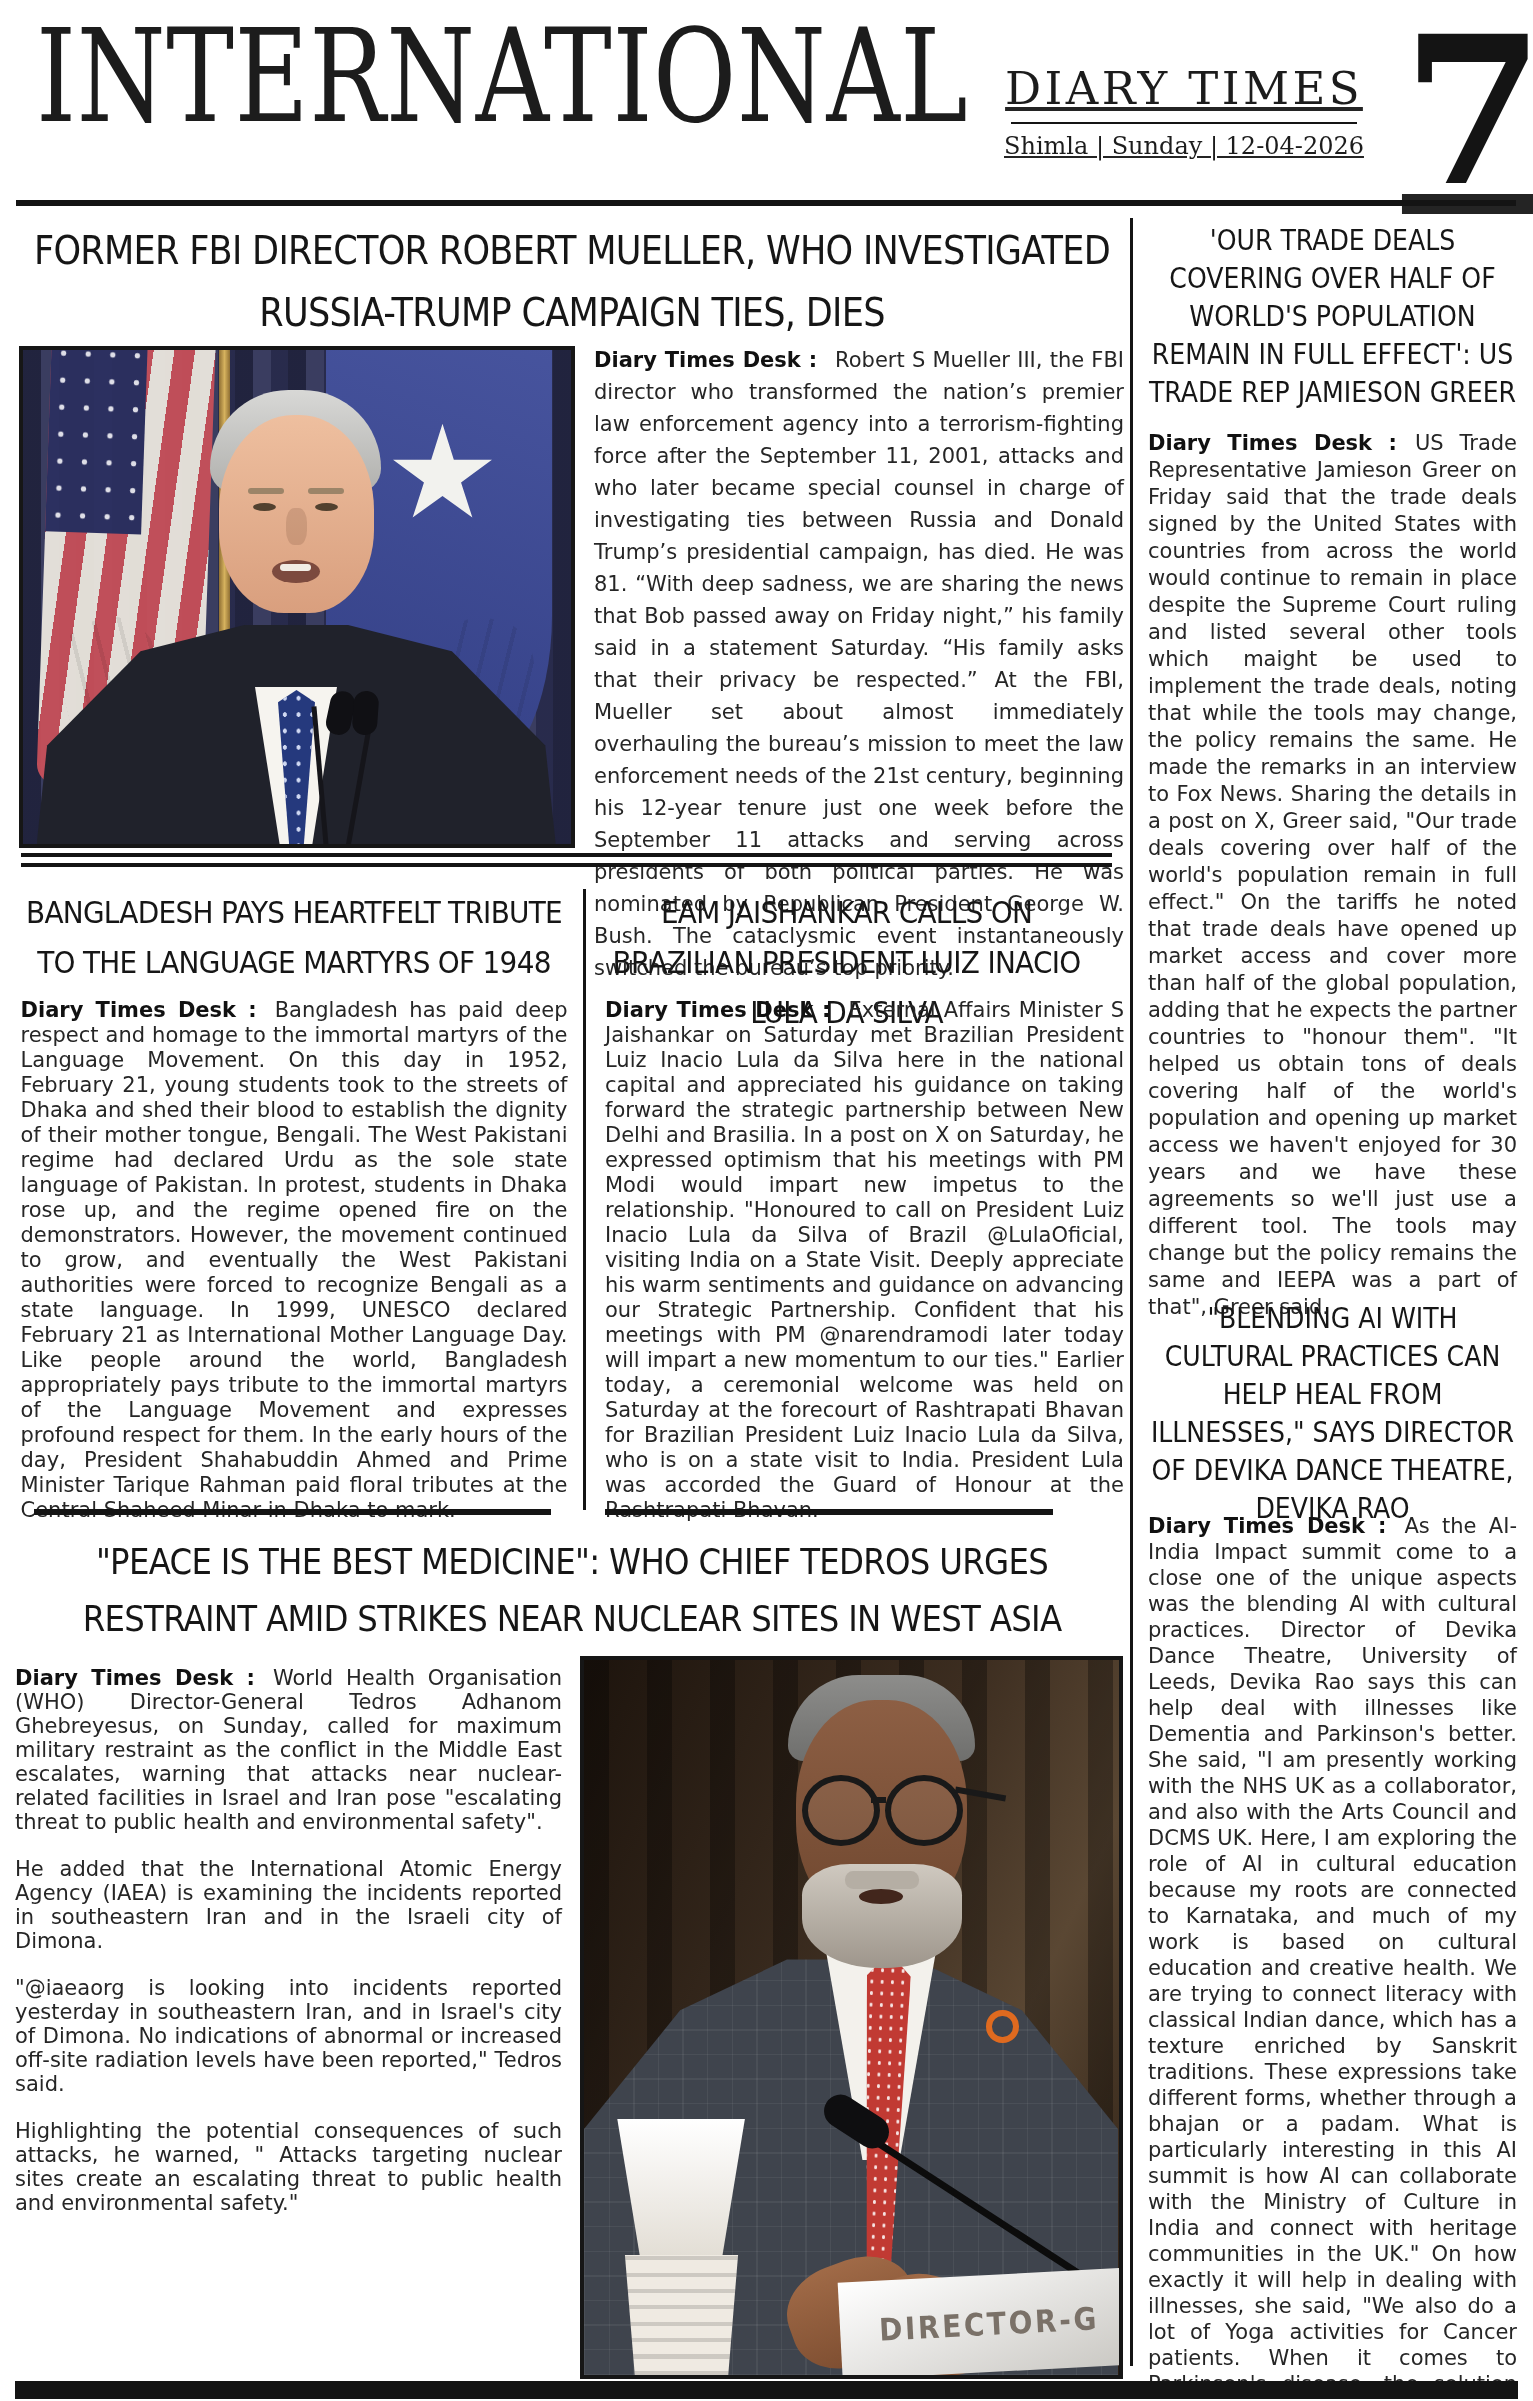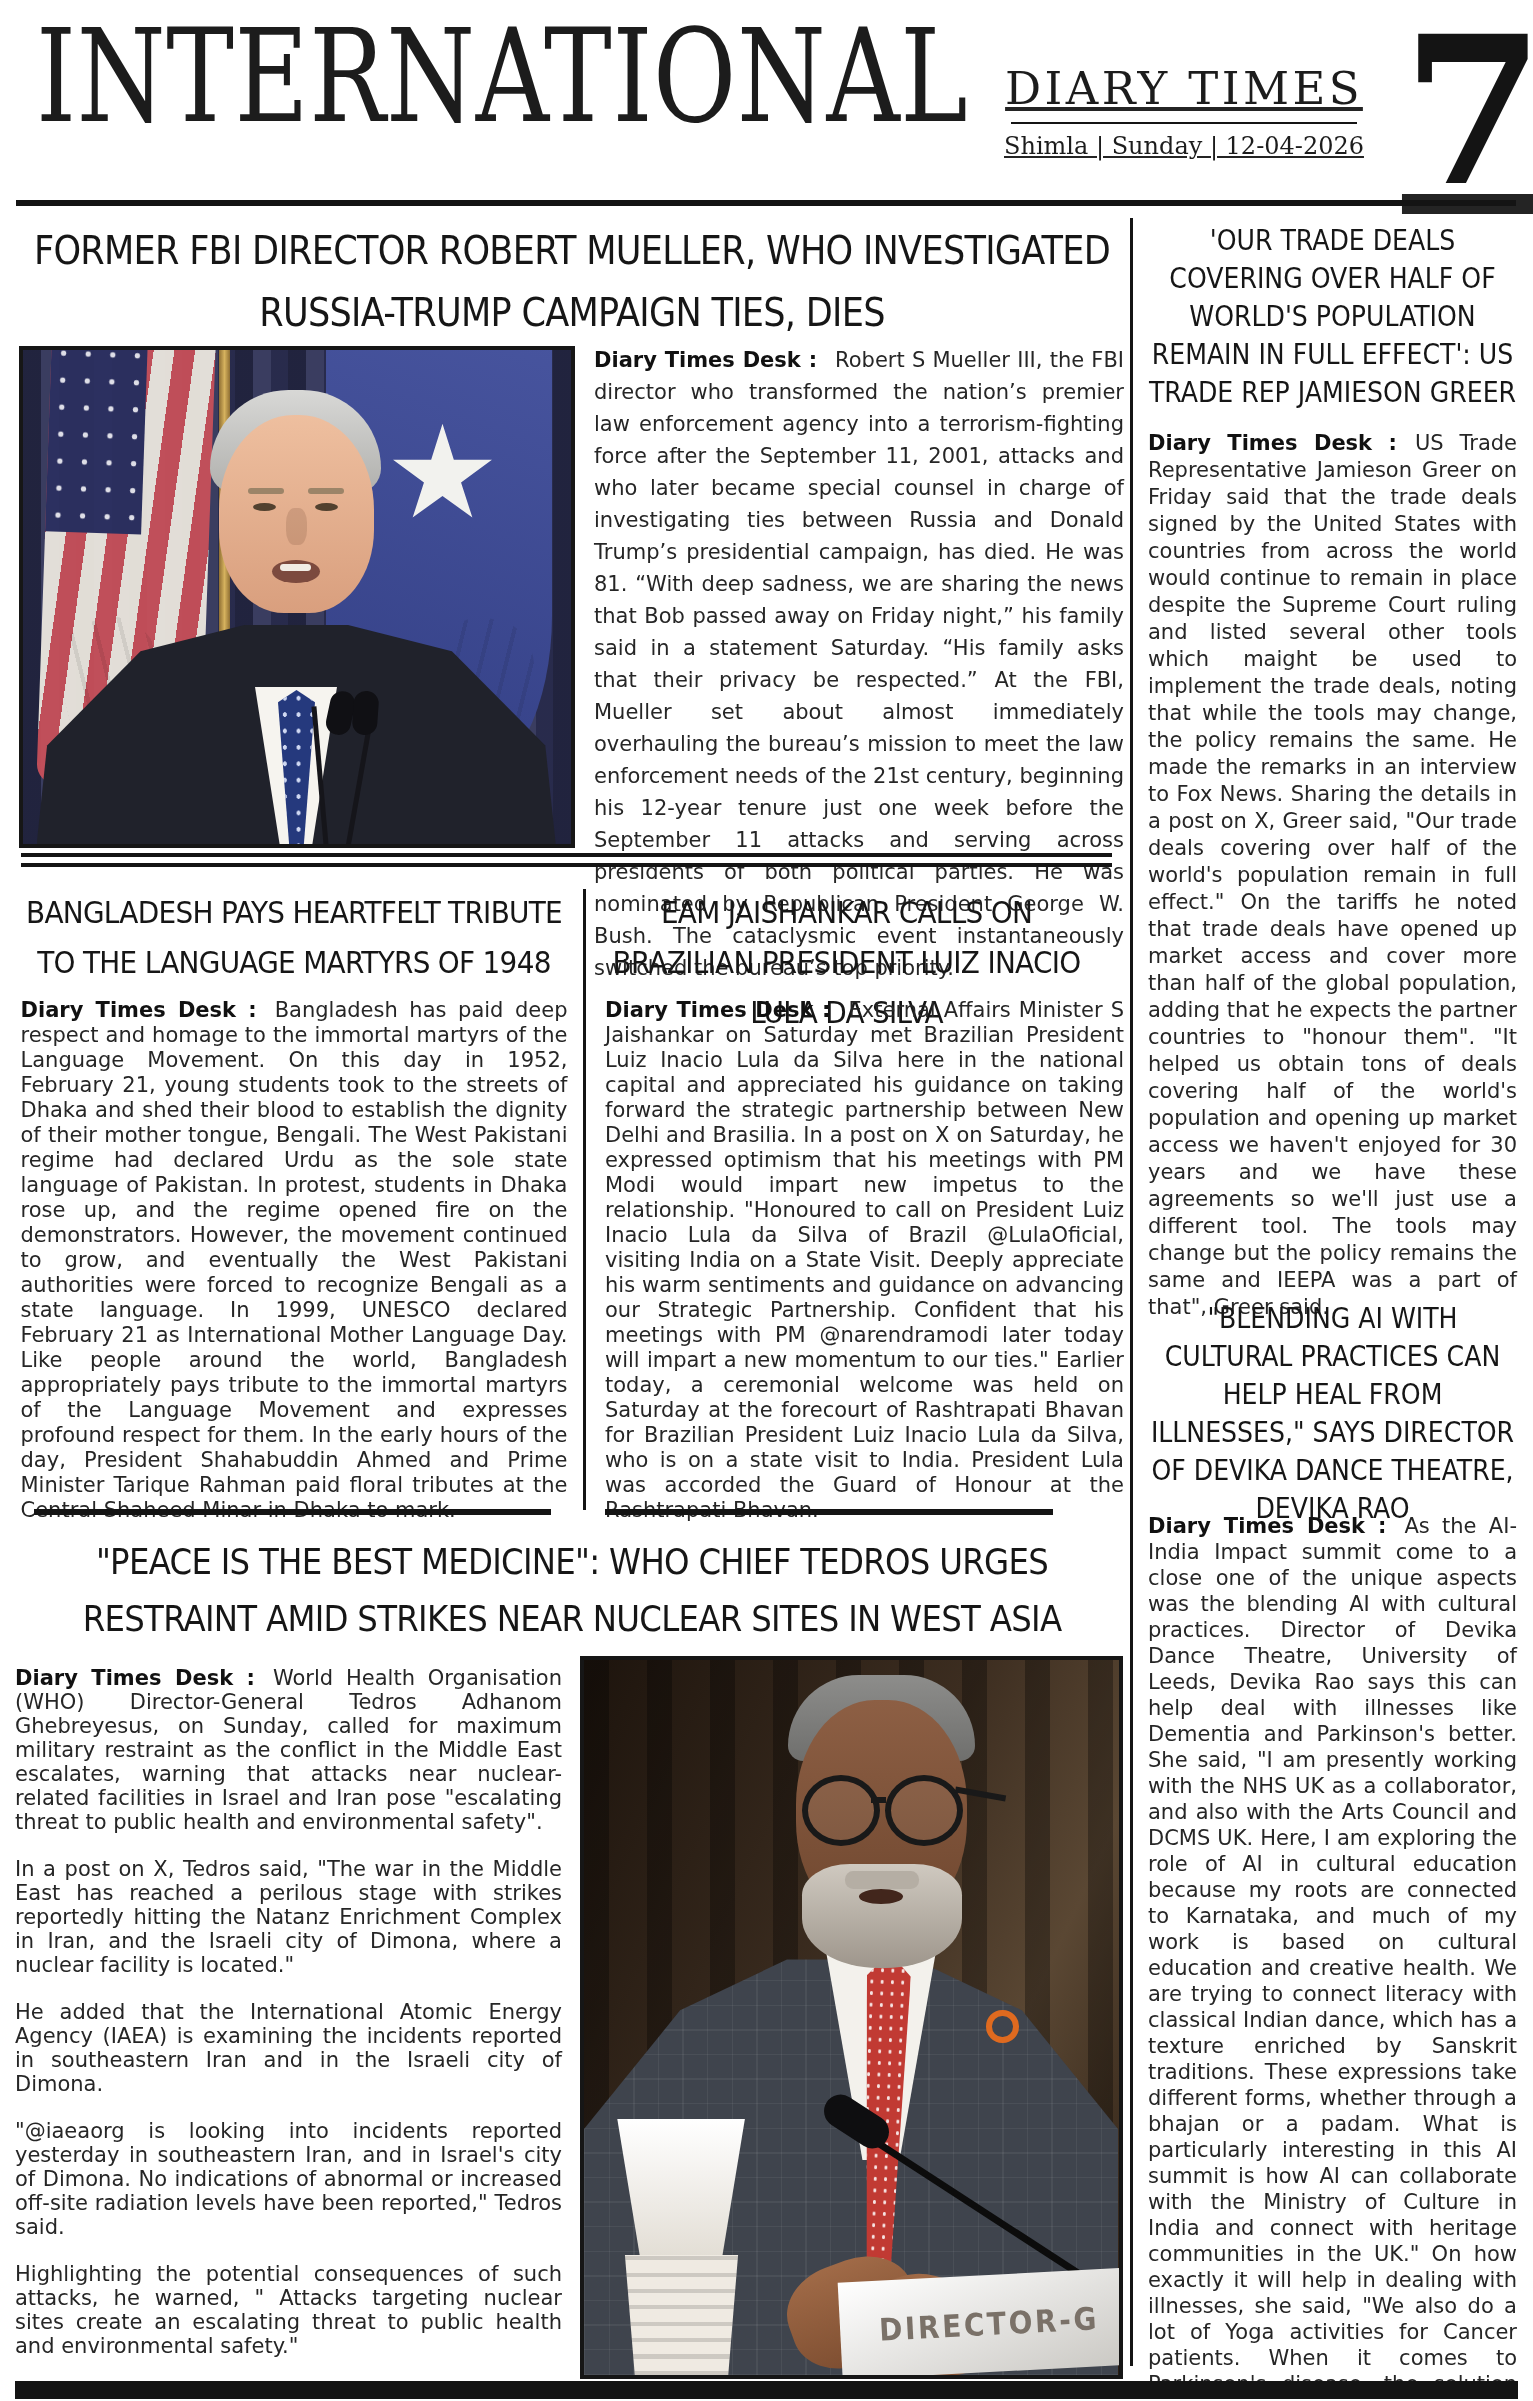--- a/index.html
+++ b/index.html
@@ -210,21 +210,20 @@
 
   <div class="headline h-m jaishankar-headline">EAM JAISHANKAR CALLS ON BRAZILIAN PRESIDENT LUIZ INACIO LULA DA SILVA</div>
   <div class="body-text lh37 jaishankar-body">
     <p class="para"><b class="lead">Diary Times Desk :</b><span>External Affairs Minister S Jaishankar on Saturday met Brazilian President Luiz Inacio Lula da Silva here in the national capital and appreciated his guidance on taking forward the strategic partnership between New Delhi and Brasilia. In a post on X on Saturday, he expressed optimism that his meetings with PM Modi would impart new impetus to the relationship. "Honoured to call on President Luiz Inacio Lula da Silva of Brazil @LulaOficial, visiting India on a State Visit. Deeply appreciate his warm sentiments and guidance on advancing our Strategic Partnership. Confident that his meetings with PM @narendramodi later today will impart a new momentum to our ties." Earlier today, a ceremonial welcome was held on Saturday at the forecourt of Rashtrapati Bhavan for Brazilian President Luiz Inacio Lula da Silva, who is on a state visit to India. President Lula was accorded the Guard of Honour at the Rashtrapati Bhavan.</span></p>
   </div>
   <div class="jaishankar-rule"></div>
 
   <div class="headline h-l tedros-headline">"PEACE IS THE BEST MEDICINE": WHO CHIEF TEDROS URGES RESTRAINT AMID STRIKES NEAR NUCLEAR SITES IN WEST ASIA</div>
   <div class="body-text lh35 tedros-body">
     <p class="para"><b class="lead">Diary Times Desk :</b><span>World Health Organisation (WHO) Director-General Tedros Adhanom Ghebreyesus, on Sunday, called for maximum military restraint as the conflict in the Middle East escalates, warning that attacks near nuclear-related facilities in Israel and Iran pose "escalating threat to public health and environmental safety".</span></p>
-    <p class="para">In a post on X, Tedros said, "The war in the Middle East has reached a perilous stage with strikes reportedly hitting the Natanz Enrichment Complex in Iran, and the Israeli city of Dimona, where a nuclear facility is located."</p>
     <p class="para">He added that the International Atomic Energy Agency (IAEA) is examining the incidents reported in southeastern Iran and in the Israeli city of Dimona.</p>
     <p class="para">"@iaeaorg is looking into incidents reported yesterday in southeastern Iran, and in Israel's city of Dimona. No indications of abnormal or increased off-site radiation levels have been reported," Tedros said.</p>
     <p class="para">Highlighting the potential consequences of such attacks, he warned, " Attacks targeting nuclear sites create an escalating threat to public health and environmental safety."</p>
   </div>
 
   <div class="tedros-photo">
     <div class="t-streaks"></div>
     <div class="t-suit"></div>
     <div class="t-shirt"></div>
     <div class="t-tie"></div>

